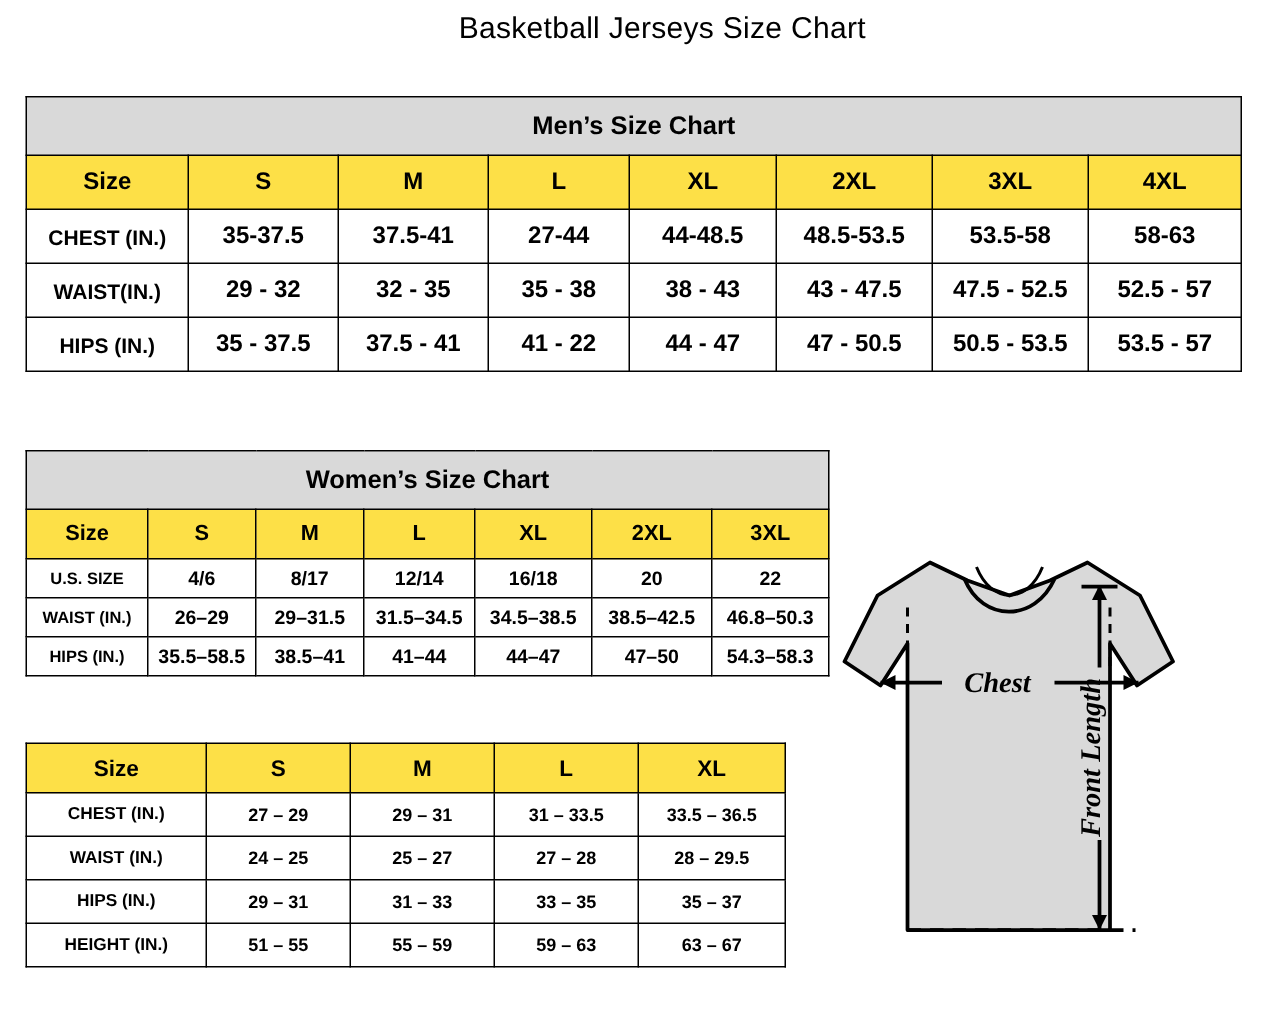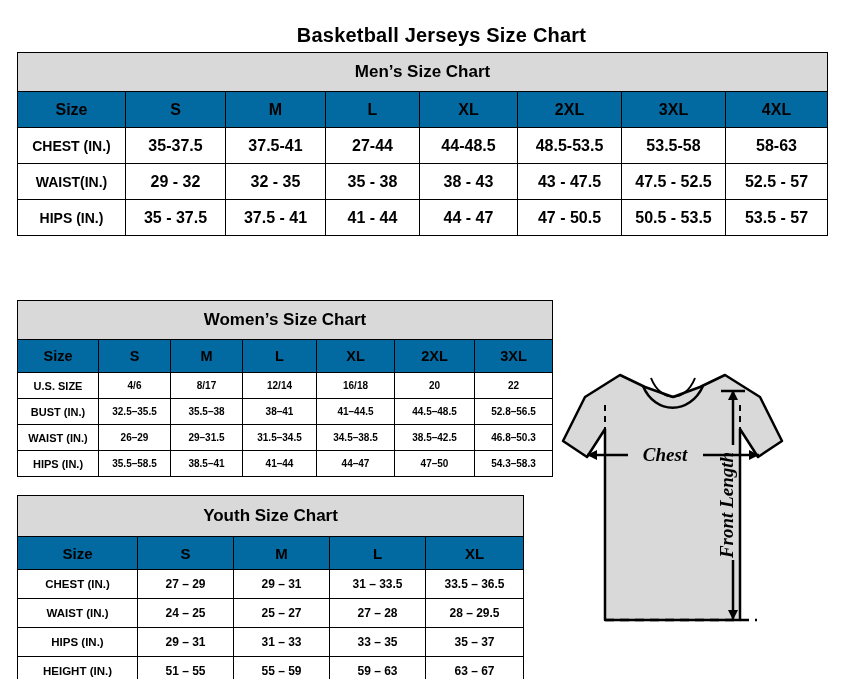--- a/index.html
+++ b/index.html
@@ -11,51 +11,51 @@
     height: 679px;
     background: #ffffff;
     font-family: "Liberation Sans", sans-serif;
     color: #000000;
     position: relative;
     overflow: hidden;
   }
   #page-title {
     text-align: center;
     font-size: 20px;
-    font-weight: bold;
-    margin-top: 24px;
+    font-weight: normal;
+    margin-top: 8px;
     letter-spacing: 0.2px;
     padding-left: 40px;
   }
 
   table {
     border-collapse: collapse;
     table-layout: fixed;
   }
   table td, table th {
     border: 1px solid #000000;
     text-align: center;
     vertical-align: middle;
     background: #ffffff;
     font-weight: bold;
   }
   .band td {
     background: #d9d9d9;
     font-weight: bold;
   }
   .hdr td {
-    background: #0369a1;
+    background: #fde047;
     font-weight: bold;
   }
 
   
   #men-chart {
     position: absolute;
     left: 17px;
-    top: 52px;
+    top: 64px;
     width: 810px;
   }
   #men-chart .band td {
     font-size: 17px;
     height: 36px;
   }
   #men-chart .hdr td {
     font-size: 16px;
     height: 33px;
   }
@@ -77,21 +77,21 @@
   }
   #women-chart .band td {
     font-size: 17px;
     height: 36px;
   }
   #women-chart .hdr td {
     font-size: 14.5px;
     height: 30px;
   }
   #women-chart tbody td {
-    font-size: 10px;
+    font-size: 13px;
     height: 23px;
   }
   #women-chart tbody td.rowlabel {
     font-size: 11px;
   }
 
   
   #youth-chart {
     position: absolute;
     left: 17px;
@@ -185,21 +185,21 @@
       <td>35 - 38</td>
       <td>38 - 43</td>
       <td>43 - 47.5</td>
       <td>47.5 - 52.5</td>
       <td>52.5 - 57</td>
     </tr>
     <tr>
       <td class="rowlabel">HIPS (IN.)</td>
       <td>35 - 37.5</td>
       <td>37.5 - 41</td>
-      <td>41 - 44</td>
+      <td>41 - 22</td>
       <td>44 - 47</td>
       <td>47 - 50.5</td>
       <td>50.5 - 53.5</td>
       <td>53.5 - 57</td>
     </tr>
   </tbody>
 </table>
 
 <table id="women-chart">
   <colgroup>
@@ -227,29 +227,20 @@
     <tr>
       <td class="rowlabel">U.S.  SIZE</td>
       <td>4/6</td>
       <td>8/17</td>
       <td>12/14</td>
       <td>16/18</td>
       <td>20</td>
       <td>22</td>
     </tr>
     <tr>
-      <td class="rowlabel">BUST  (IN.)</td>
-      <td>32.5–35.5</td>
-      <td>35.5–38</td>
-      <td>38–41</td>
-      <td>41–44.5</td>
-      <td>44.5–48.5</td>
-      <td>52.8–56.5</td>
-    </tr>
-    <tr>
       <td class="rowlabel">WAIST  (IN.)</td>
       <td>26–29</td>
       <td>29–31.5</td>
       <td>31.5–34.5</td>
       <td>34.5–38.5</td>
       <td>38.5–42.5</td>
       <td>46.8–50.3</td>
     </tr>
     <tr>
       <td class="rowlabel">HIPS  (IN.)</td>
@@ -265,23 +256,20 @@
 
 <table id="youth-chart">
   <colgroup>
     <col style="width:120px">
     <col style="width:96px">
     <col style="width:96px">
     <col style="width:96px">
     <col style="width:98px">
   </colgroup>
   <tbody>
-    <tr class="band">
-      <td colspan="5">Youth Size Chart</td>
-    </tr>
     <tr class="hdr">
       <td>Size</td>
       <td>S</td>
       <td>M</td>
       <td>L</td>
       <td>XL</td>
     </tr>
     <tr>
       <td class="rowlabel">CHEST (IN.)</td>
       <td>27 – 29</td>

